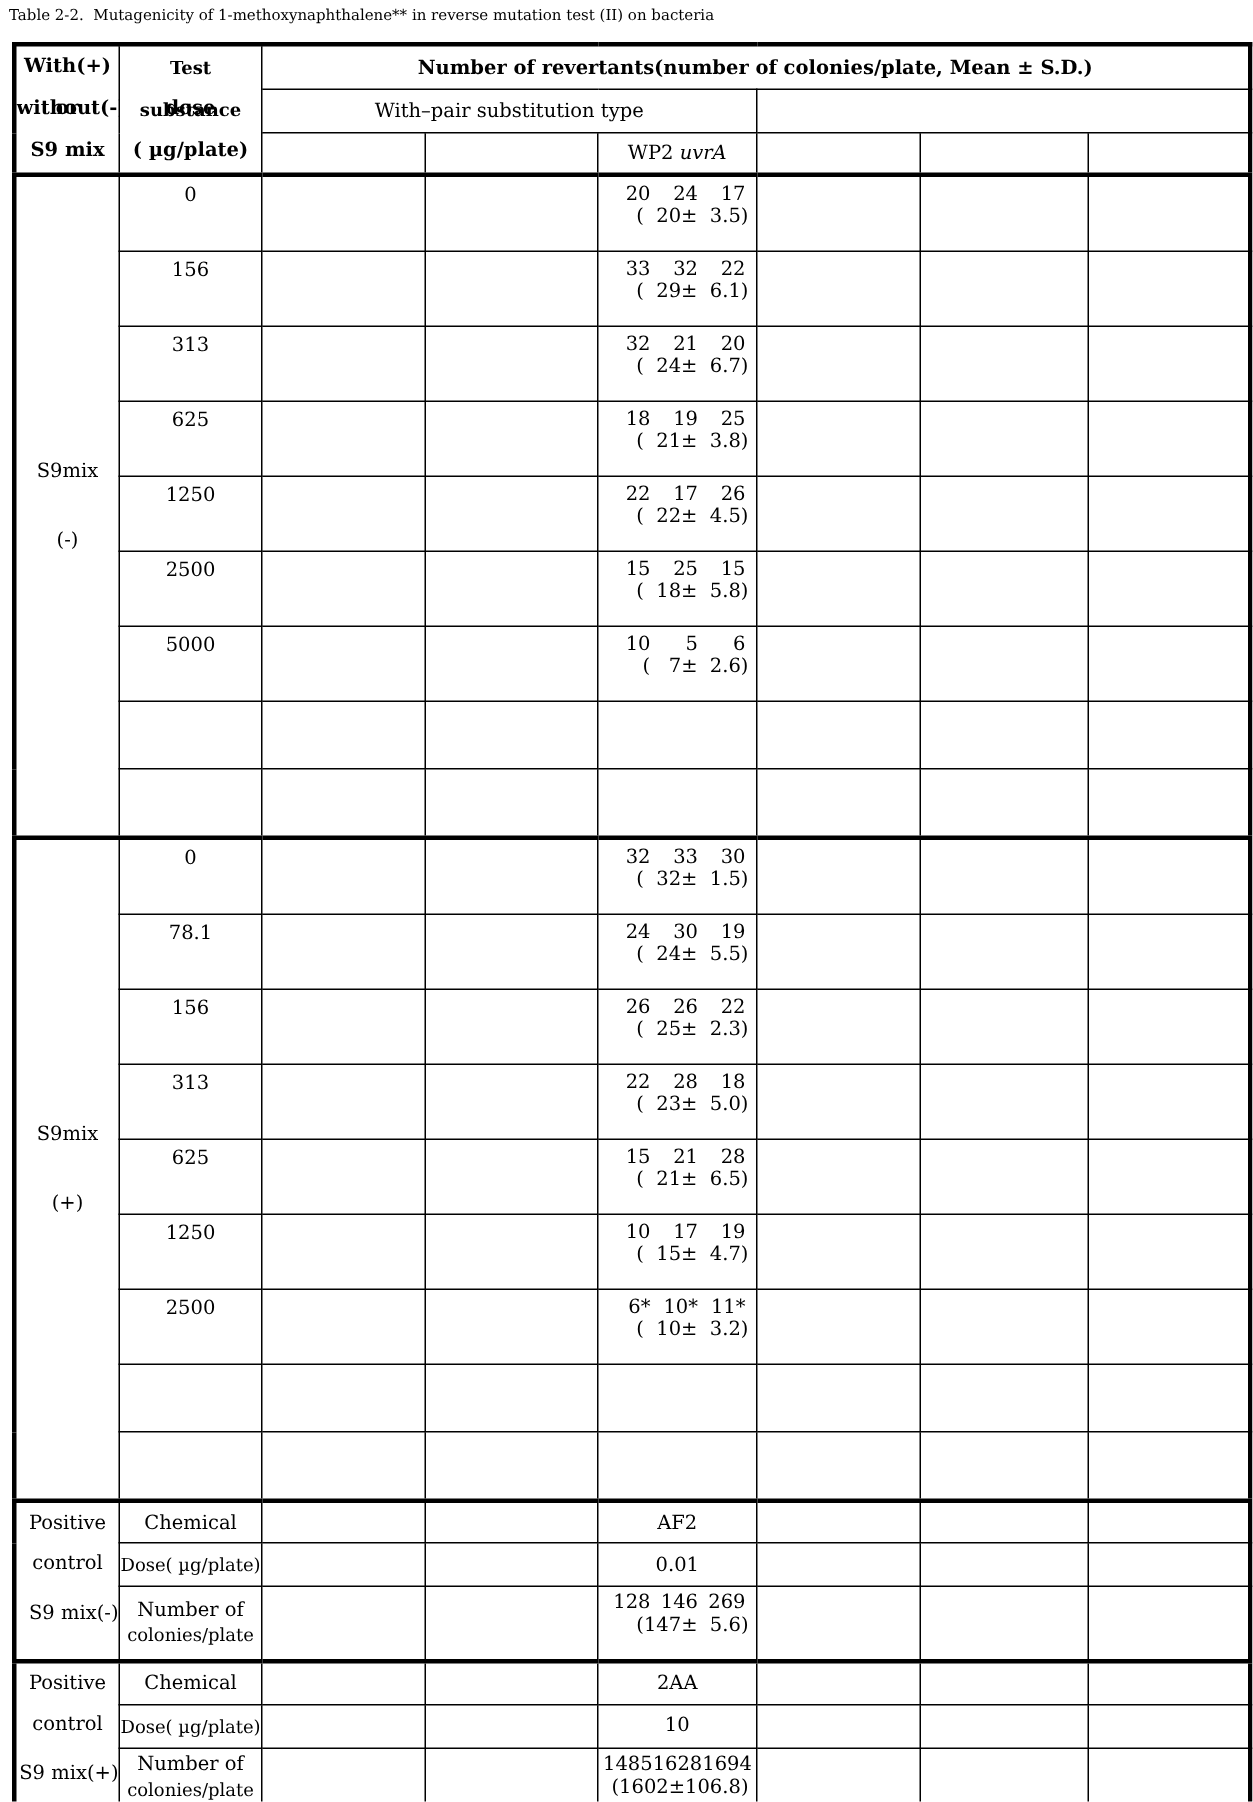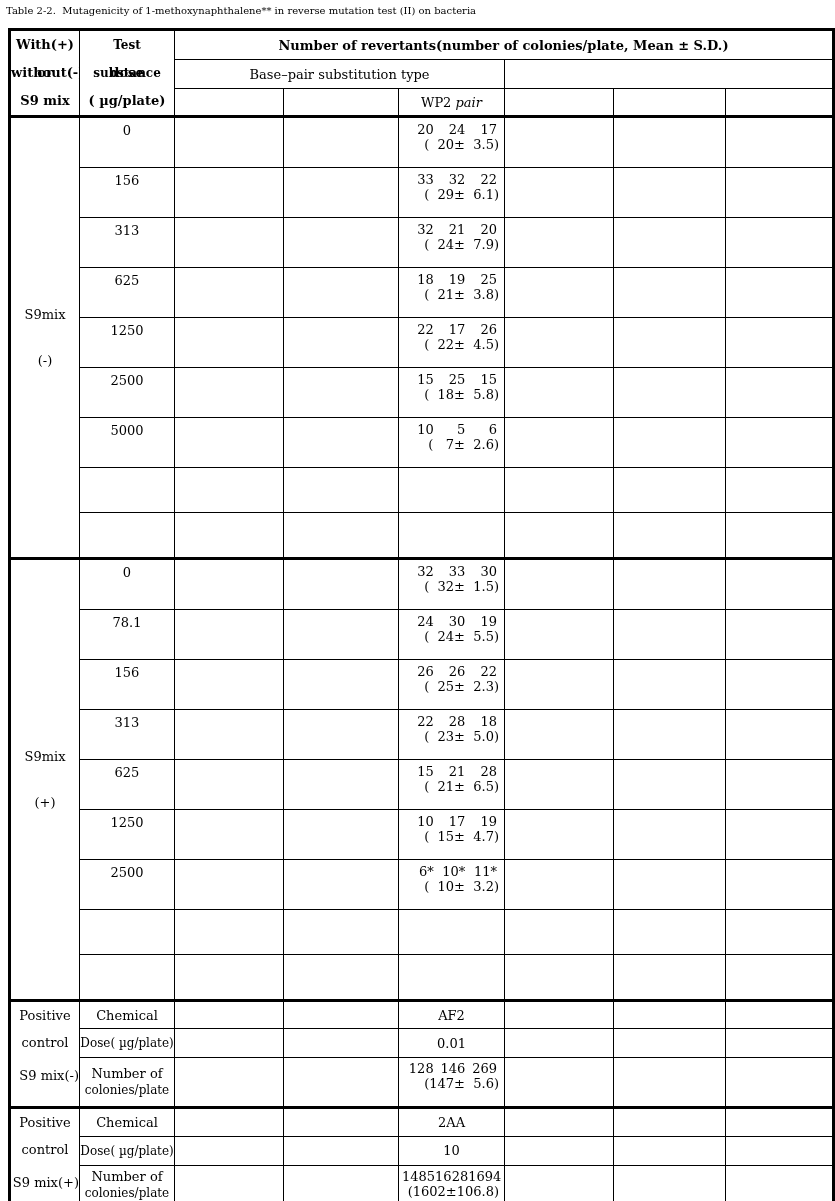--- a/index.html
+++ b/index.html
@@ -86,27 +86,27 @@
       <div>S9 mix</div>
     </td>
     <td rowspan="3" class="hstack">
       <div class="small">Test substance</div>
       <div>dose</div>
       <div>( µg/plate)</div>
     </td>
     <td colspan="6">Number of revertants(number of colonies/plate, Mean ± S.D.)</td>
   </tr>
   <tr class="hrow2">
-    <td colspan="3">Base–pair substitution type</td>
+    <td colspan="3">With–pair substitution type</td>
     <td colspan="3"></td>
   </tr>
   <tr class="hrow3">
     <td></td>
     <td></td>
-    <td><span>WP2 </span><i>pair</i></td>
+    <td><span>WP2 </span><i>uvrA</i></td>
     <td></td>
     <td></td>
     <td></td>
   </tr>
 
   <tr class="drow thick-top">
     <td rowspan="9" class="seclabel">
       <div>S9mix</div>
       <div>(-)</div>
     </td>
@@ -144,21 +144,21 @@
   <tr class="drow">
     <td class="dose">313</td>
     <td></td>
         <td></td>
     <td class="wp2">
       <div class="vals">
             <span>32</span>
             <span>21</span>
             <span>20</span>
           </div>
-      <div class="mean">(  24±  7.9)</div>
+      <div class="mean">(  24±  6.7)</div>
     </td>
     <td></td>
         <td></td>
         <td></td>
   </tr>
   <tr class="drow">
     <td class="dose">625</td>
     <td></td>
         <td></td>
     <td class="wp2">

